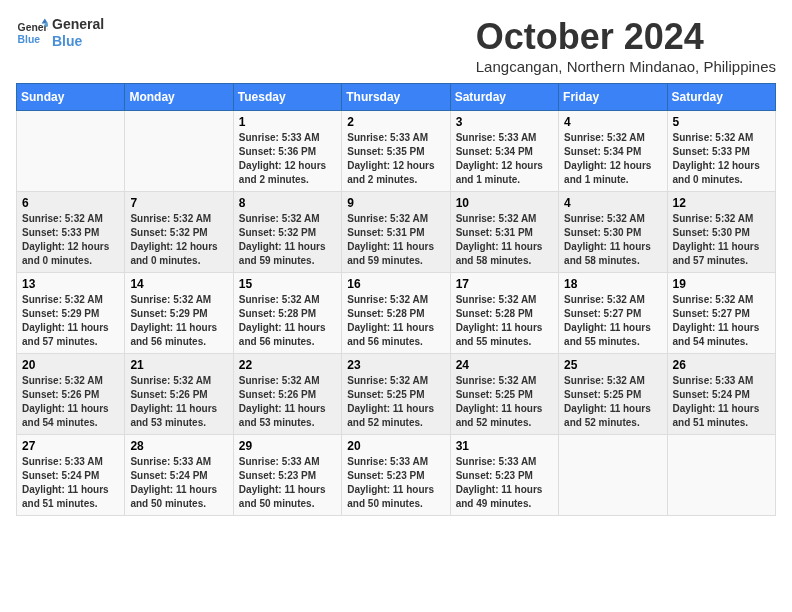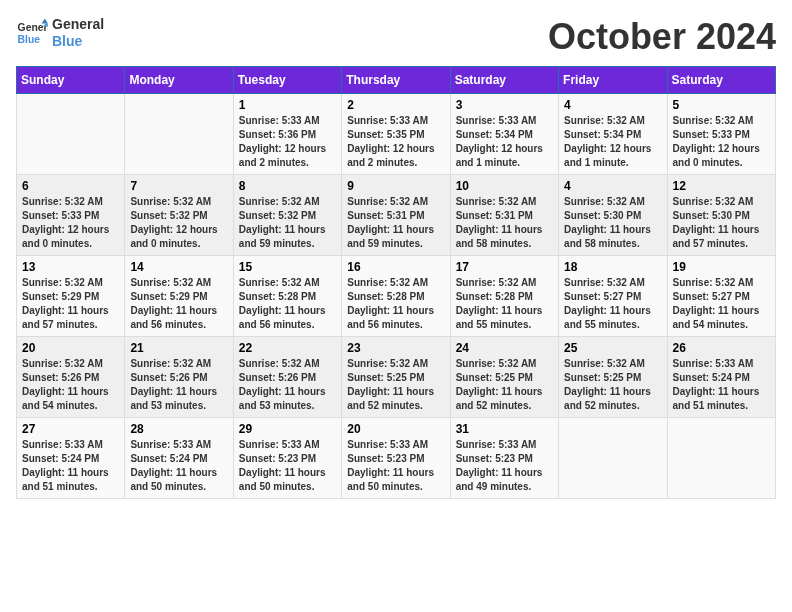--- a/index.html
+++ b/index.html
@@ -36,21 +36,21 @@
     .location {
       font-size: 15px;
       color: #333;
     }
     table {
       width: 100%;
       border-collapse: collapse;
       font-size: 11px;
     }
     thead tr th {
-      background-color: #6d28d9;
+      background-color: #3b82f6;
       color: white;
       padding: 6px 4px;
       text-align: left;
       font-size: 12px;
       font-weight: bold;
       border: 1px solid #2a6aaf;
     }
     tbody tr td {
       border: 1px solid #ddd;
       padding: 4px 5px;
@@ -95,20 +95,21 @@
       <polygon points="32,8 40,8 36,2" fill="#3a7abf"></polygon>
       <polygon points="34,12 42,12 38,6" fill="#5ba0d0"></polygon>
     </svg>
     <div style="display:flex;flex-direction:column;line-height:1.2;">
       <span style="font-size:14px;font-weight:bold;color:#333;">General</span>
       <span style="font-size:14px;font-weight:bold;color:#4a90d9;">Blue</span>
     </div>
   </div>
   <div class="title-section">
     <div class="month-title">October 2024</div>
+    <div class="location">Langcangan, Northern Mindanao, Philippines</div>
   </div>
 </div>
 
 <table>
   <thead>
     <tr>
     <th>Sunday</th>
         <th>Monday</th>
         <th>Tuesday</th>
         <th>Thursday</th>

